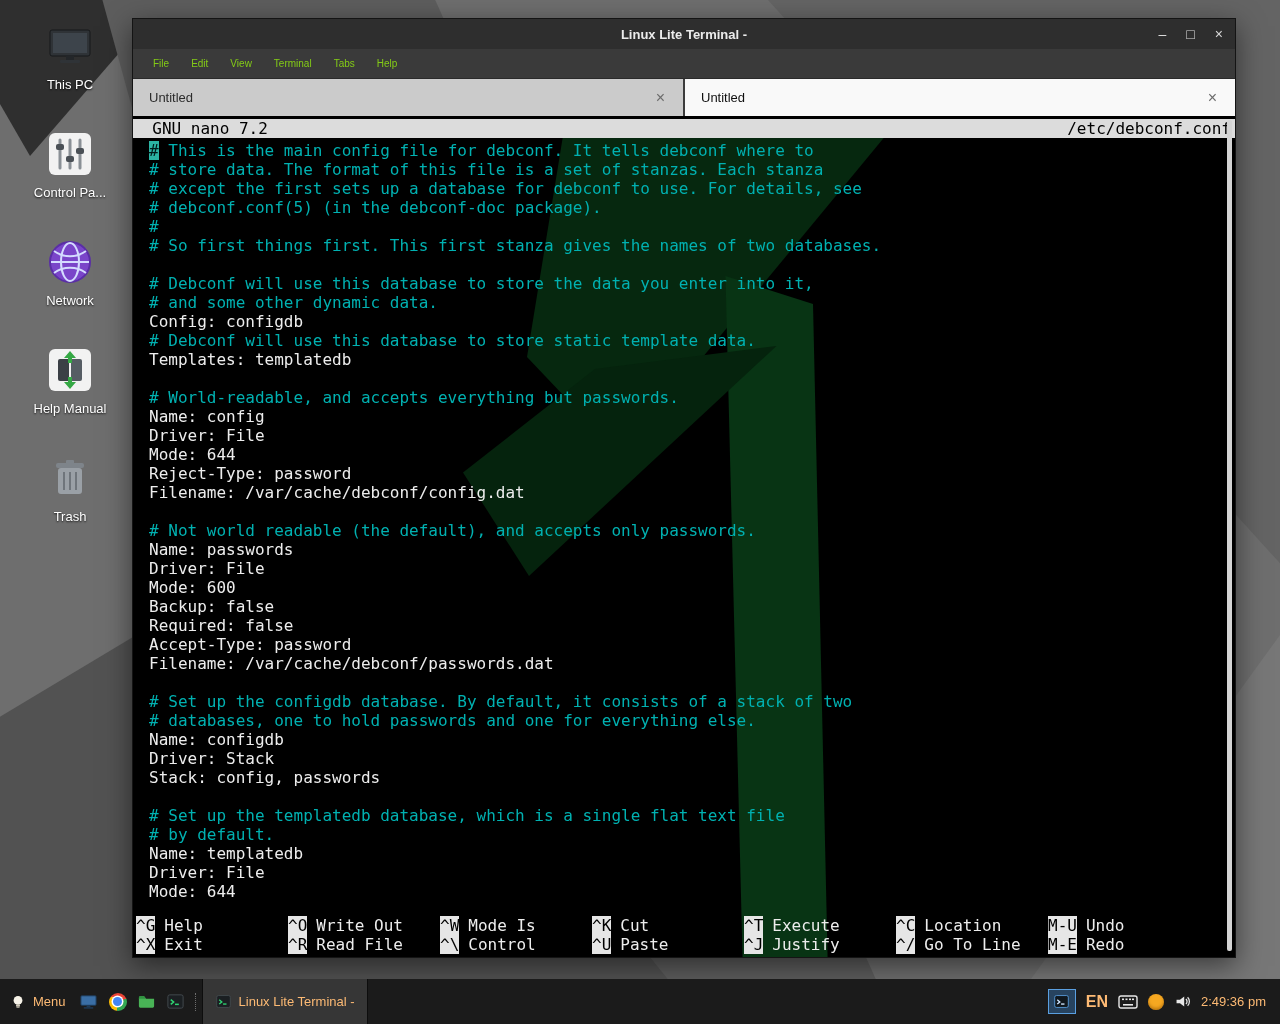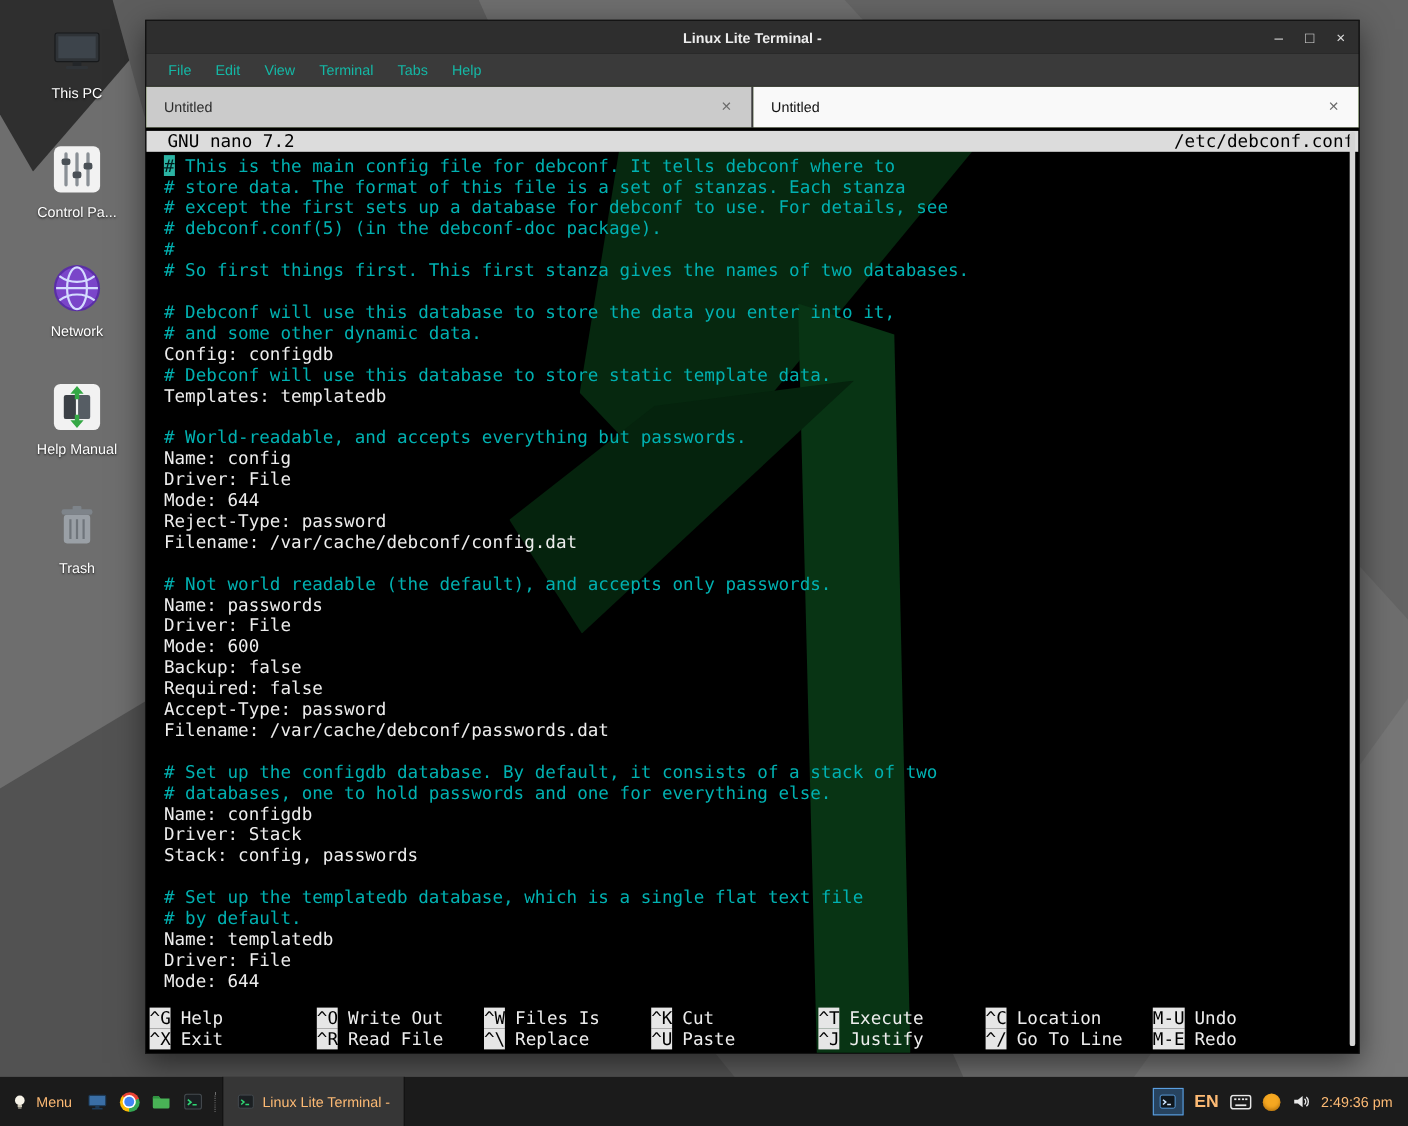--- a/index.html
+++ b/index.html
@@ -36,23 +36,23 @@
     display:flex; flex-direction:column; }
 
   .titlebar { height:30px; background:#2e2e2e; display:flex; align-items:center;
     position:relative; flex:0 0 auto; }
   .titlebar .title { flex:1; text-align:center; color:#ececec; font-size:13px; font-weight:bold; }
   .controls { position:absolute; right:12px; top:0; height:30px; display:flex; gap:20px; align-items:center; }
   .ctrl { color:#d9d9d9; font-size:14px; line-height:1; cursor:default; }
 
   .menubar { height:30px; background:#3a3a3a; display:flex; align-items:center;
     padding-left:10px; gap:2px; flex:0 0 auto; border-bottom:1px solid #2a2a2a; }
-  .menu-item { color:#14b8a6; font-size:13px; padding:5px 10px; cursor:default; }
-
-  .tabbar { height:37px; background:#4d7c0f; display:flex; flex:0 0 auto; }
+  .menu-item { color:#84cc16; font-size:10px; padding:5px 10px; cursor:default; }
+
+  .tabbar { height:37px; background:#14b8a6; display:flex; flex:0 0 auto; }
   .tab { flex:1; display:flex; align-items:center; padding:0 16px; font-size:13px; cursor:default; }
   .tab.inactive { background:#cbcbcb; color:#2c2c2c; border-right:2px solid #3c3c3c; }
   .tab.active { background:#f9f9f9; color:#101010; }
   .tab .tlabel { flex:1; }
   .tab .tclose { color:#6c6c6c; font-size:16px; padding:0 2px; }
 
   
   .term { flex:1 1 auto; position:relative; background:#000; overflow:hidden;
     font-family:"DejaVu Sans Mono", monospace; font-size:16px; line-height:19px; }
 
@@ -236,30 +236,30 @@
       <span class="version">GNU nano 7.2</span>
       <span class="fname">/etc/debconf.conf</span>
     </div>
 
     <div class="nano-buffer"><div class="nline comment"><span class="cursor">#</span> This is the main config file for debconf. It tells debconf where to</div><div class="nline comment"># store data. The format of this file is a set of stanzas. Each stanza</div><div class="nline comment"># except the first sets up a database for debconf to use. For details, see</div><div class="nline comment"># debconf.conf(5) (in the debconf-doc package).</div><div class="nline comment">#</div><div class="nline comment"># So first things first. This first stanza gives the names of two databases.</div><div class="nline">&nbsp;</div><div class="nline comment"># Debconf will use this database to store the data you enter into it,</div><div class="nline comment"># and some other dynamic data.</div><div class="nline">Config: configdb</div><div class="nline comment"># Debconf will use this database to store static template data.</div><div class="nline">Templates: templatedb</div><div class="nline">&nbsp;</div><div class="nline comment"># World-readable, and accepts everything but passwords.</div><div class="nline">Name: config</div><div class="nline">Driver: File</div><div class="nline">Mode: 644</div><div class="nline">Reject-Type: password</div><div class="nline">Filename: /var/cache/debconf/config.dat</div><div class="nline">&nbsp;</div><div class="nline comment"># Not world readable (the default), and accepts only passwords.</div><div class="nline">Name: passwords</div><div class="nline">Driver: File</div><div class="nline">Mode: 600</div><div class="nline">Backup: false</div><div class="nline">Required: false</div><div class="nline">Accept-Type: password</div><div class="nline">Filename: /var/cache/debconf/passwords.dat</div><div class="nline">&nbsp;</div><div class="nline comment"># Set up the configdb database. By default, it consists of a stack of two</div><div class="nline comment"># databases, one to hold passwords and one for everything else.</div><div class="nline">Name: configdb</div><div class="nline">Driver: Stack</div><div class="nline">Stack: config, passwords</div><div class="nline">&nbsp;</div><div class="nline comment"># Set up the templatedb database, which is a single flat text file</div><div class="nline comment"># by default.</div><div class="nline">Name: templatedb</div><div class="nline">Driver: File</div><div class="nline">Mode: 644</div></div>
 
     <div class="nano-shortcuts">
       <div class="sc-row">
           <div class="sc"><span class="key">^G</span><span class="lbl">Help</span></div>
           <div class="sc"><span class="key">^O</span><span class="lbl">Write Out</span></div>
-          <div class="sc"><span class="key">^W</span><span class="lbl">Files Is</span></div>
+          <div class="sc"><span class="key">^W</span><span class="lbl">Mode Is</span></div>
           <div class="sc"><span class="key">^K</span><span class="lbl">Cut</span></div>
           <div class="sc"><span class="key">^T</span><span class="lbl">Execute</span></div>
           <div class="sc"><span class="key">^C</span><span class="lbl">Location</span></div>
           <div class="sc"><span class="key">M-U</span><span class="lbl">Undo</span></div>
         </div>
       <div class="sc-row">
           <div class="sc"><span class="key">^X</span><span class="lbl">Exit</span></div>
           <div class="sc"><span class="key">^R</span><span class="lbl">Read File</span></div>
-          <div class="sc"><span class="key">^\</span><span class="lbl">Replace</span></div>
+          <div class="sc"><span class="key">^\</span><span class="lbl">Control</span></div>
           <div class="sc"><span class="key">^U</span><span class="lbl">Paste</span></div>
           <div class="sc"><span class="key">^J</span><span class="lbl">Justify</span></div>
           <div class="sc"><span class="key">^/</span><span class="lbl">Go To Line</span></div>
           <div class="sc"><span class="key">M-E</span><span class="lbl">Redo</span></div>
         </div>
     </div>
 
     <div class="scrollbar"></div>
   </div>
 </div>

